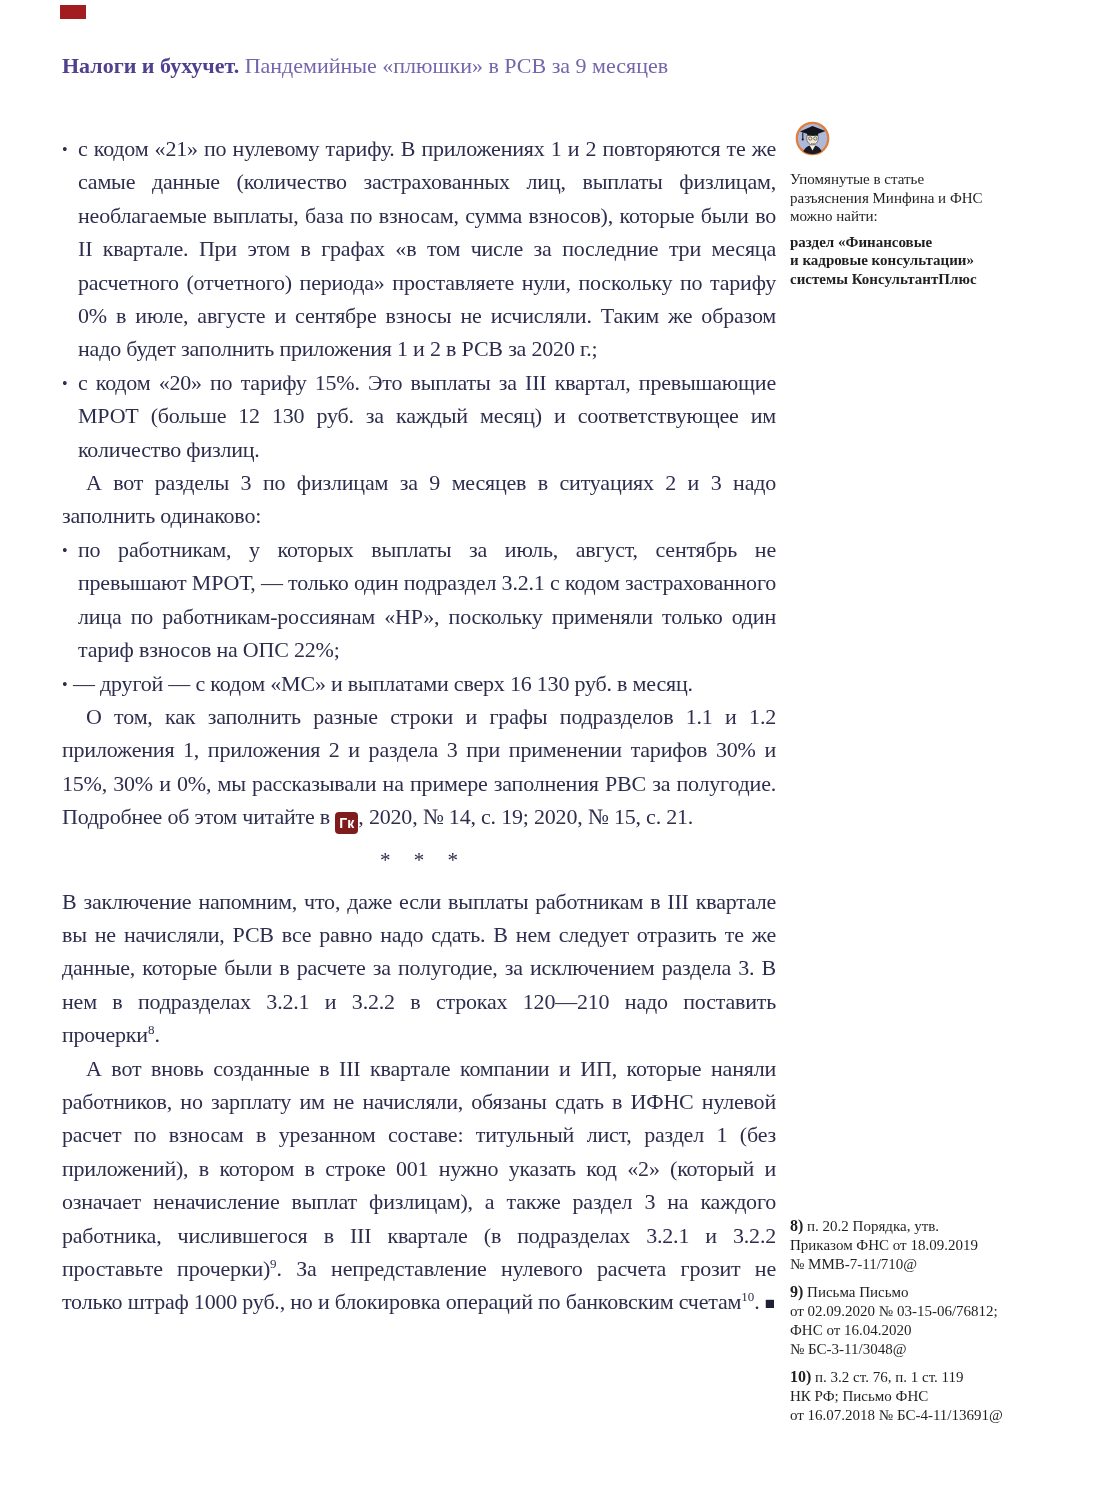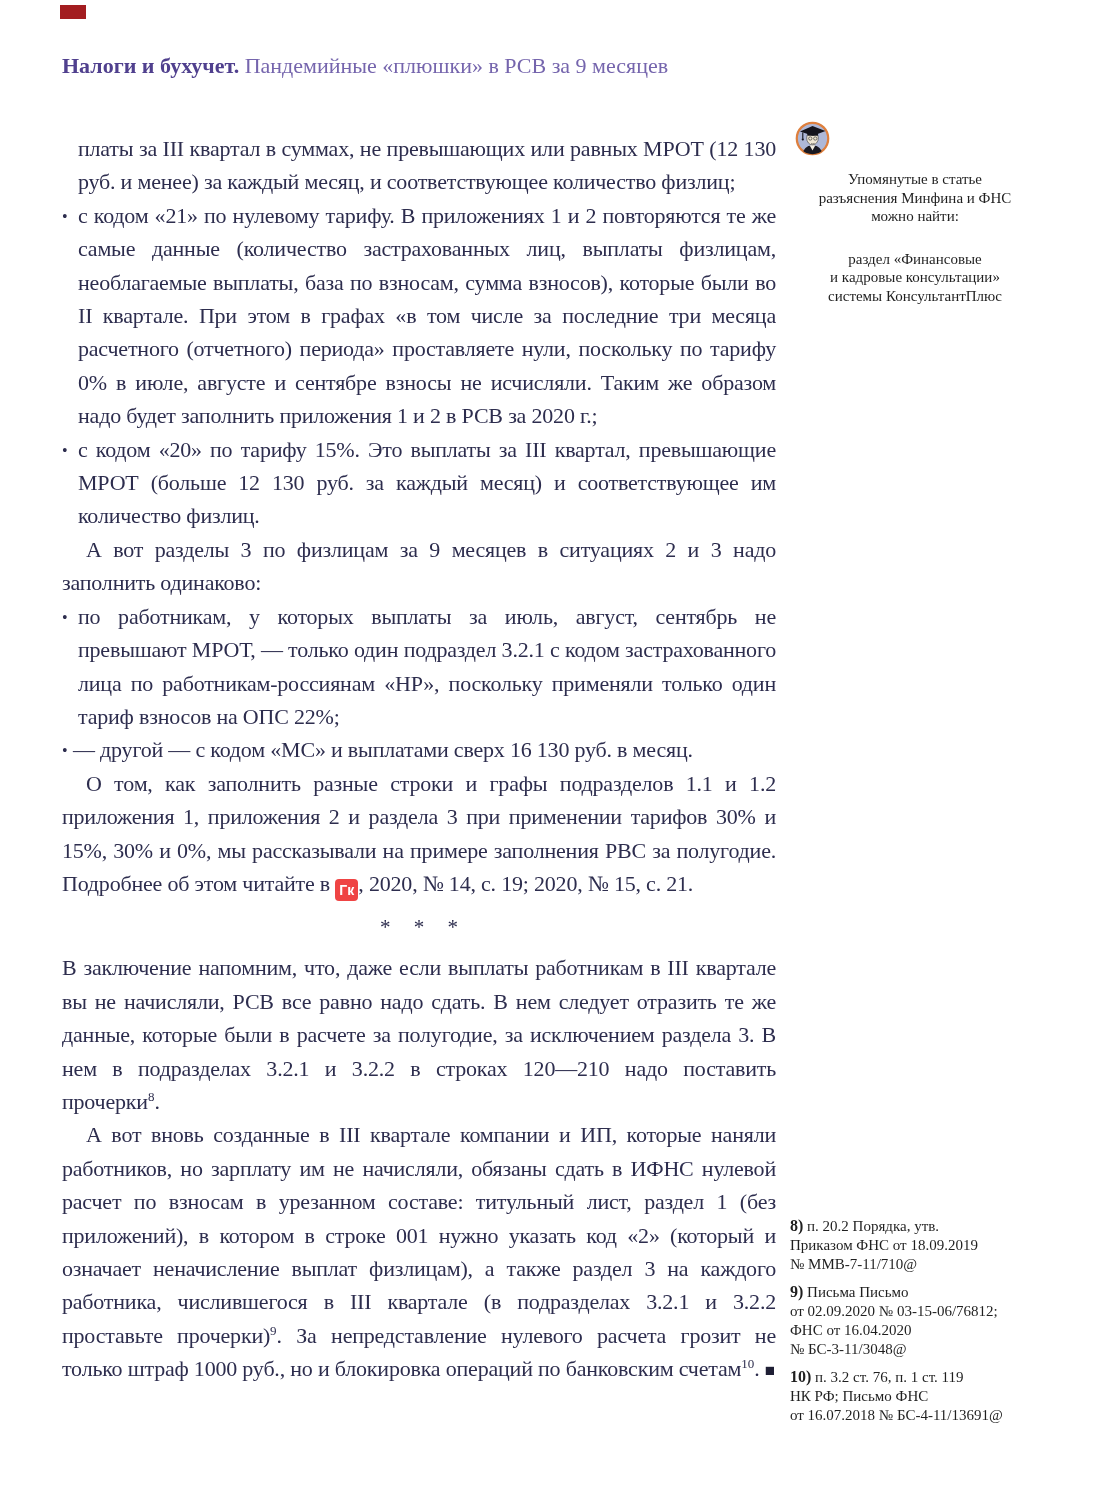--- a/index.html
+++ b/index.html
@@ -23,42 +23,41 @@
   .gk {
     display:inline-block; width:23px; height:22px; border-radius:4px;
     color:#ffffff; font-family:"Liberation Sans", sans-serif; font-weight:bold;
     font-size:14px; line-height:22px; text-align:center; vertical-align:-4px;
     text-indent:0; letter-spacing:0;
   }
   .stars { text-align:center; letter-spacing:9px; text-indent:9px; margin:10px 0 7px 0; font-size:21px; }
   .end-mark { font-size:17px; }
   .sidebar { position:absolute; left:790px; top:120px; width:250px; color:#1f1f1f; font-size:15px; line-height:18.5px; }
   .mascot { width:37px; height:37px; display:block; margin:0 0 13px 4px; }
-  .sidebar .line { white-space:nowrap;text-align:center; }
-  .sidebar-bold { font-weight:normal; margin-top:24px; }
+  .sidebar .line { white-space:nowrap; }
+  .sidebar-bold { font-weight:bold; margin-top:7px; }
   .footnotes { position:absolute; left:790px; top:1188px; width:310px; color:#1f1f1f; font-size:15px; line-height:19px;margin-top:28px; }
   .fn { margin-bottom:8px; }
   .fn .line { white-space:nowrap; }
   .fn b { font-size:16px; }
   .page-num { position:absolute; left:61px; top:1496px; font-size:22px; color:#222222; }
 </style>
 </head>
 <body>
 
 <div class="page">
 
   <div class="corner-tab" style="background: rgb(163, 29, 32);"></div>
 
   <div class="header">
     <span class="rubric" style="color: rgb(80, 64, 142);">Налоги и бухучет.</span>
     <span class="title" style="color: rgb(117, 101, 173);">Пандемийные «плюшки» в РСВ за 9 месяцев</span>
   </div>
 
   <div class="body-col" style="color: rgb(45, 45, 78);">
-    <div class="cont">платы за III квартал в суммах, не превышающих или равных МРОТ (12 130 руб. и менее) за каждый месяц, и соответствующее количество физлиц;</div>
 
     <div class="li">
       <span class="marker">•</span>
       <span>с кодом «21» по нулевому тарифу. В приложениях 1 и 2 повторяются те же самые данные (количество застрахованных лиц, выплаты физлицам, необлагаемые выплаты, база по взносам, сумма взносов), которые были во II квартале. При этом в графах «в том числе за последние три месяца расчетного (отчетного) периода» проставляете нули, поскольку по тарифу 0% в июле, августе и сентябре взносы не исчисляли. Таким же образом надо будет заполнить приложения 1 и 2 в РСВ за 2020 г.;</span>
     </div>
 
     <div class="li">
       <span class="marker">•</span>
       <span>с кодом «20» по тарифу 15%. Это выплаты за III квартал, превышающие МРОТ (больше 12 130 руб. за каждый месяц) и соответствующее им количество физлиц.</span>
     </div>
@@ -70,21 +69,21 @@
       <span>по работникам, у которых выплаты за июль, август, сентябрь не превышают МРОТ, — только один подраздел 3.2.1 с кодом застрахованного лица по работникам-россиянам «НР», поскольку применяли только один тариф взносов на ОПС 22%;</span>
     </div>
 
     <div class="li">
       <span class="marker">•</span>
     </div>
 
     <div class="dash-li">—  другой — с кодом «МС» и выплатами сверх 16 130 руб. в месяц.</div>
 
     <div class="indent-para">
-      <span>О том, как заполнить разные строки и графы подразделов 1.1 и 1.2 приложения 1, приложения 2 и раздела 3 при применении тарифов 30% и 15%, 30% и 0%, мы рассказывали на примере заполнения РВС за полугодие. Подробнее об этом читайте в </span><span class="gk" style="background: #ef4444;">Гк</span><span>, 2020, № 14, с. 19; 2020, № 15, с. 21.</span>
+      <span>О том, как заполнить разные строки и графы подразделов 1.1 и 1.2 приложения 1, приложения 2 и раздела 3 при применении тарифов 30% и 15%, 30% и 0%, мы рассказывали на примере заполнения РВС за полугодие. Подробнее об этом читайте в </span><span class="gk" style="background: #7f1d1d;">Гк</span><span>, 2020, № 14, с. 19; 2020, № 15, с. 21.</span>
     </div>
 
     <div class="stars">* * *</div>
 
     <div>
       <span>В заключение напомним, что, даже если выплаты работникам в III квартале вы не начисляли, РСВ все равно надо сдать. В нем следует отразить те же данные, которые были в расчете за полугодие, за исключением раздела 3. В нем в подразделах 3.2.1 и 3.2.2 в строках 120—210 надо поставить прочерки</span><sup>8</sup><span>.</span>
     </div>
 
     <div class="indent-para">
       <span>А вот вновь созданные в III квартале компании и ИП, которые наняли работников, но зарплату им не начисляли, обязаны сдать в ИФНС нулевой расчет по взносам в урезанном составе: титульный лист, раздел 1 (без приложений), в котором в строке 001 нужно указать код «2» (который и означает неначисление выплат физлицам), а также раздел 3 на каждого работника, числившегося в III квартале (в подразделах 3.2.1 и 3.2.2 проставьте прочерки)</span><sup>9</sup><span>. За непредставление нулевого расчета грозит не только штраф 1000 руб., но и блокировка операций по банковским счетам</span><sup>10</sup><span>. </span><span class="end-mark" style="color: rgb(31, 31, 53);">■</span>

